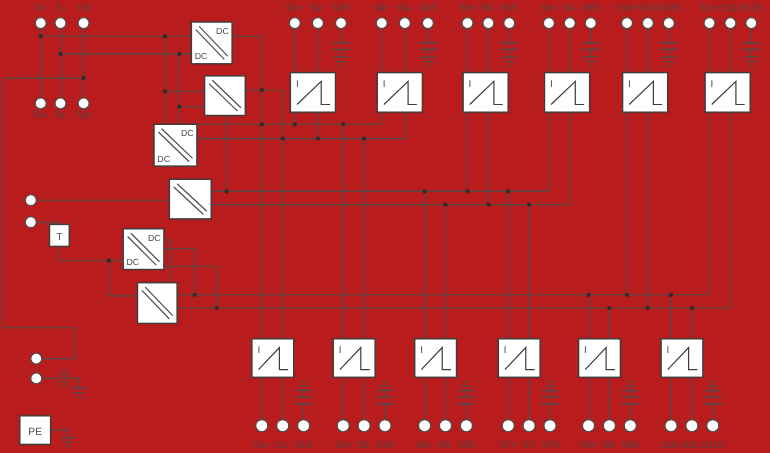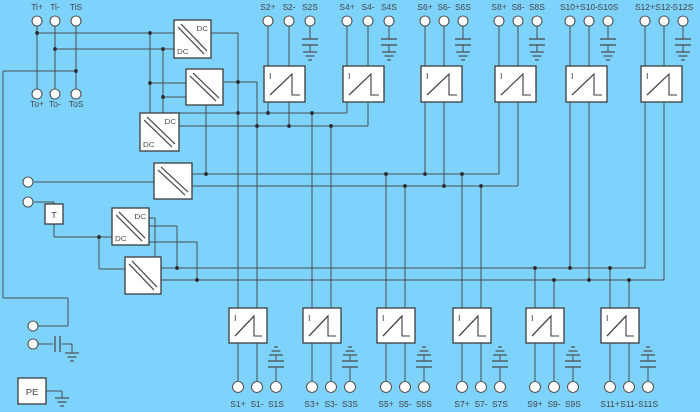--- a/index.html
+++ b/index.html
@@ -1,17 +1,17 @@
 <!DOCTYPE html>
 <html><head>
 <meta charset="utf-8">
 <style>
   html,body{margin:0;padding:0;background:#e8e8e8;}
   .canvas{
-    width:700px;height:412px;background:#7dd3fc;position:relative;overflow:hidden;
+    width:700px;height:412px;background:#b91c1c;position:relative;overflow:hidden;
     font-family:"Liberation Sans", sans-serif;
   }
   svg{display:block}
   svg text{font-family:"Liberation Sans", sans-serif;}
   .lbl{font-size:8.5px;}
   .dc{font-size:8px;}
   .blkI{font-size:9px;}
   .boxlbl{font-size:9.5px;}
 </style>
 </head>

